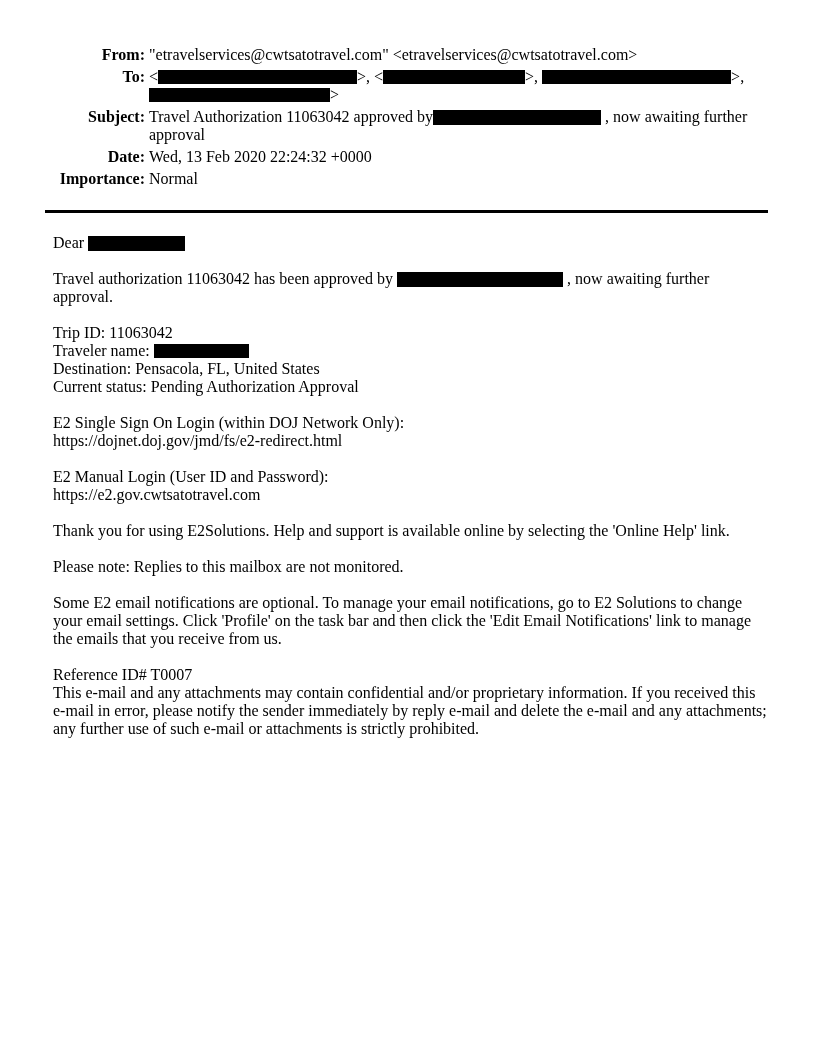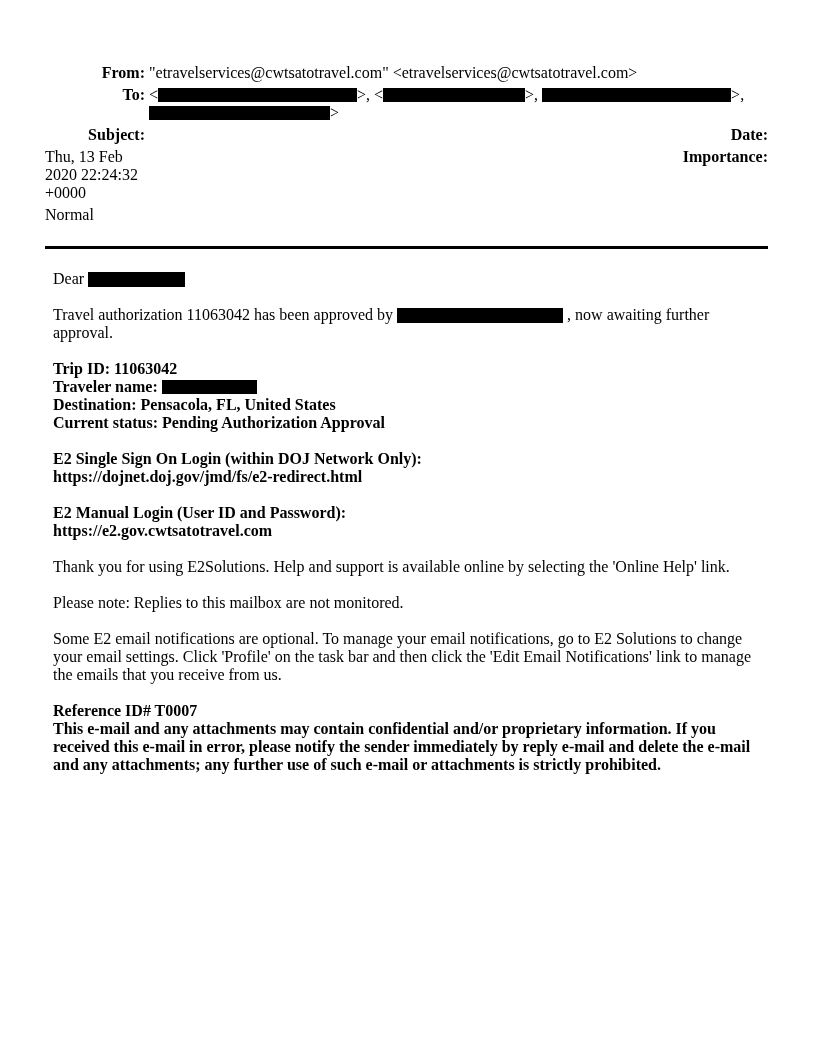--- a/index.html
+++ b/index.html
@@ -13,21 +13,21 @@
     overflow: hidden;
     color: #000000;
     font-family: "Liberation Serif", "DejaVu Serif", serif;
     font-size: 16px;
     line-height: 18px;
   }
   .page {
     box-sizing: border-box;
     width: 816px;
     height: 1056px;
-    padding: 64px 48px 0 45px;
+    padding: 46px 48px 0 45px;
   }
   .hdr {
     display: grid;
     grid-template-columns: 100px 1fr;
     column-gap: 4px;
     row-gap: 4px;
   }
   .hdr-label {
     font-weight: bold;
     text-align: right;
@@ -43,43 +43,43 @@
   }
   .email-body {
     margin-top: 21px;
     margin-left: 8px;
   }
   .email-body p {
     margin: 0 0 18px 0;
   }
   .line {
     display: block;
-    font-weight: bold;
   }
   .redact {
     display: inline-block;
     background: #000000;
   }
 </style>
 </head>
 <body>
 
 <div class="page">
 
   <div class="hdr">
     <div class="hdr-label">From:</div>
     <div class="hdr-value">"etravelservices@cwtsatotravel.com" &lt;etravelservices@cwtsatotravel.com&gt;</div>
 
     <div class="hdr-label">To:</div>
     <div class="hdr-value"><span>&lt;</span><span class="redact" style="width: 199px; height: 14px; vertical-align: -2px;"></span><span>&gt;, &lt;</span><span class="redact" style="width: 142px; height: 14px; vertical-align: -2px;"></span><span>&gt;, </span><span class="redact" style="width: 189px; height: 14px; vertical-align: -2px;"></span><span>&gt;,</span><br><span class="redact" style="width: 181px; height: 14px; vertical-align: -2px;"></span><span>&gt;</span></div>
 
     <div class="hdr-label">Subject:</div>
+    <div class="hdr-value"><span>Travel Authorization 11063042 approved by</span><span class="redact" style="width: 168px; height: 15px; vertical-align: -3px;"></span><span> , now awaiting further approval</span></div>
 
     <div class="hdr-label">Date:</div>
-    <div class="hdr-value">Thu, 13 Feb 2020 22:24:32 +0000</div>
+    <div class="hdr-value">Wed, 13 Feb 2020 22:24:32 +0000</div>
 
     <div class="hdr-label">Importance:</div>
     <div class="hdr-value">Normal</div>
   </div>
 
   <hr class="divider">
 
   <div class="email-body">
 
     <p><span>Dear </span><span class="redact" style="width: 97px; height: 15px; vertical-align: -3px;"></span></p>

